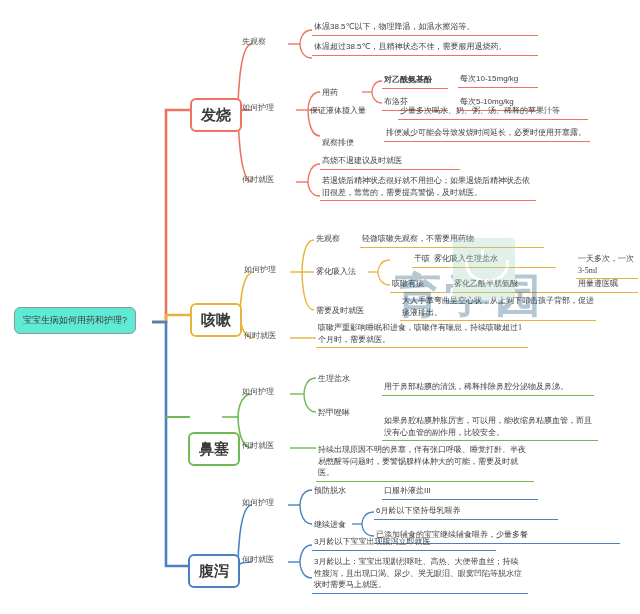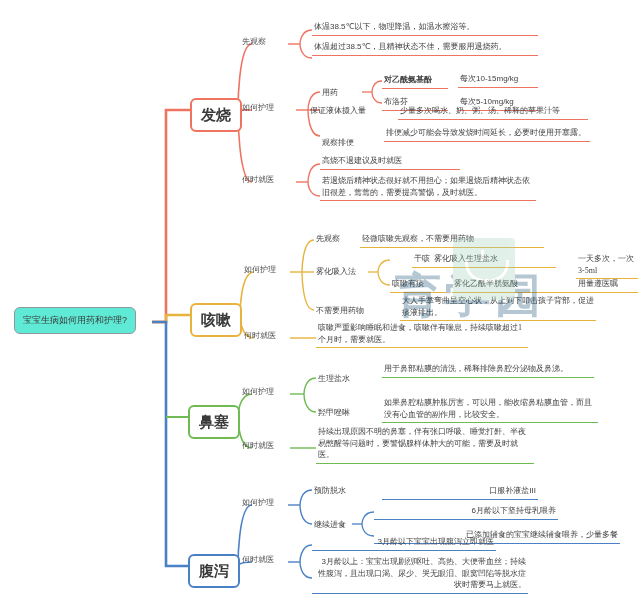--- a/index.html
+++ b/index.html
@@ -23,37 +23,37 @@
     line-height:1.2;
   }
   
   .l1{
     border:2px solid #a3a3a3;border-radius:6px;background:#fff;
     font-size:15px;font-weight:bold;color:#3a3a3a;
     padding:6px 9px;white-space:nowrap;line-height:1.2;
   }
   .l1.fever{border-color:#ef7361;}
   .l1.cough{border-color:#e8b33c;}
-  .l1.nose{border-color:#6fba53;}
+  .l1.nose{border-color:#6fba53;margin-top:27px;}
   .l1.diarrhea{border-color:#4a81c4;}
 
   
   .l2{
     font-size:8px;color:#4a4a4a;white-space:nowrap;line-height:1.25;
     padding:1px 2px;
   }
   
   .leaf{
     font-size:8px;color:#3f3f3f;line-height:1.45;
     padding:1px 2px 2px 2px;
   }
   .leaf.u-fever{border-bottom:1.2px solid #ef7361;}
   .leaf.u-cough{border-bottom:1.2px solid #e8b33c;font-family:Liberation Serif, serif;}
-  .leaf.u-nose{border-bottom:1.2px solid #6fba53;}
-  .leaf.u-diarrhea{border-bottom:1.2px solid #4a81c4;text-align:right;}
+  .leaf.u-nose{border-bottom:1.2px solid #6fba53;margin-top:18px;}
+  .leaf.u-diarrhea{border-bottom:1.2px solid #4a81c4;}
   .leaf.plain{border-bottom:none;}
 
   .wrap2{white-space:normal;}
 
   
   .watermark{
     position:absolute;left:395px;top:272px;
     width:235px;height:95px;
     pointer-events:none;opacity:.30;
   }
@@ -191,21 +191,21 @@
   <div class="node leaf u-cough" style="left:360px;top:232px;width:184px;">轻微咳嗽先观察，不需要用药物</div>
 
   <div class="node leaf plain" style="left:314px;top:265px;">雾化吸入法</div>
   <div class="node leaf u-cough" style="left:390px;top:252px;width:56px;margin-left:22px;">干咳</div>
   <div class="node leaf u-cough" style="left:432px;top:252px;width:124px;">雾化吸入生理盐水</div>
   <div class="node leaf u-cough" style="left:576px;top:252px;width:62px;">一天多次，一次3-5ml</div>
   <div class="node leaf u-cough" style="left:390px;top:277px;width:56px;">咳嗽有痰</div>
   <div class="node leaf u-cough" style="left:452px;top:277px;width:124px;">雾化乙酰半胱氨酸</div>
   <div class="node leaf u-cough" style="left:576px;top:277px;width:62px;">用量遵医嘱</div>
 
-  <div class="node leaf plain" style="left:314px;top:304px;">不需要用药物</div>
+  <div class="node leaf plain" style="left:314px;top:304px;">需要及时就医</div>
   <div class="node leaf u-cough wrap2" style="left:400px;top:294px;width:196px;">大人手掌弯曲呈空心状，从上到下叩击孩子背部，促进痰液排出。</div>
 
   <div class="node leaf u-cough wrap2" style="left:316px;top:321px;width:212px;">咳嗽严重影响睡眠和进食，咳嗽伴有喘息，持续咳嗽超过1个月时，需要就医。</div>
 
   <div class="node l1 nose" style="left:188px;top:405px;">鼻塞</div>
 
   <div class="node l2" style="left:240px;top:386px;">如何护理</div>
   <div class="node l2" style="left:240px;top:440px;">何时就医</div>
 
   <div class="node leaf plain" style="left:316px;top:372px;">生理盐水</div>

